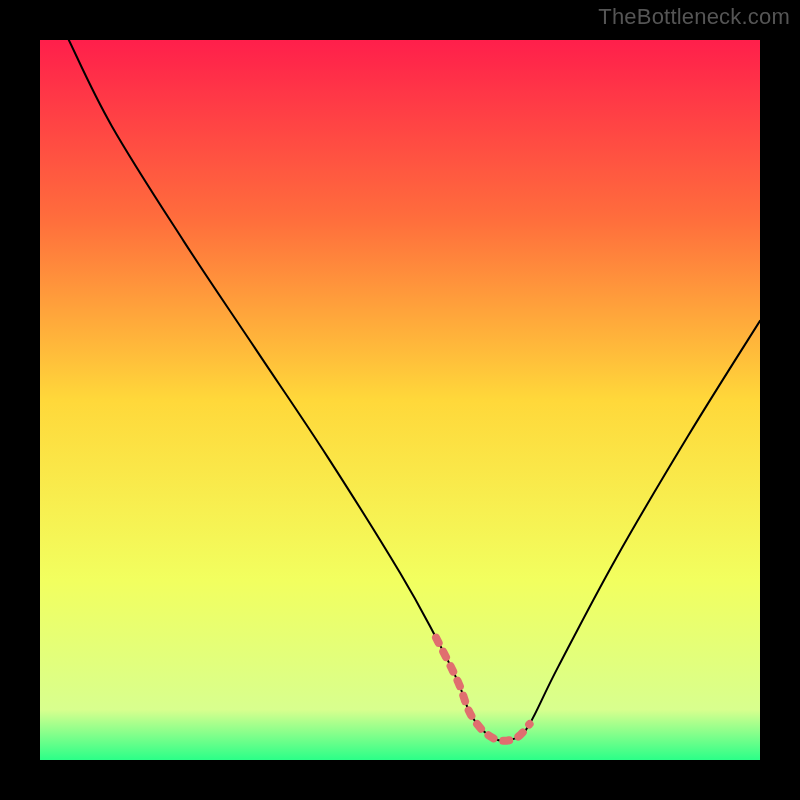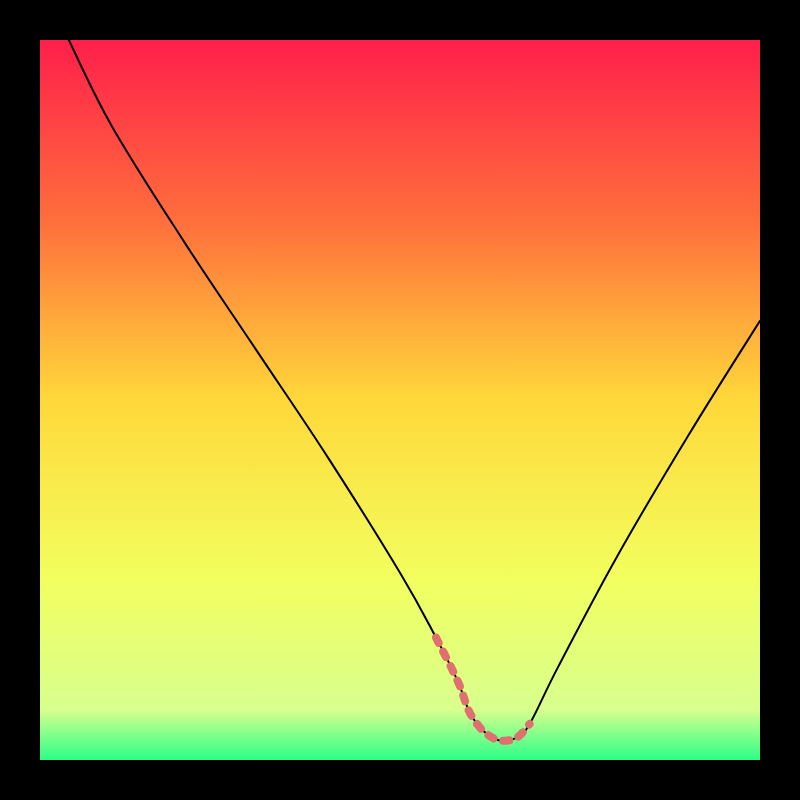--- a/index.html
+++ b/index.html
@@ -37,20 +37,21 @@
   .plot svg {
     display: block;
     width: 720px;
     height: 720px;
   }
 </style>
 </head>
 <body>
 
 <div class="outer">
+  <div class="attribution">TheBottleneck.com</div>
 
   <div class="plot">
     <svg id="chart-svg" viewBox="0 0 720 720">
       <defs>
         <linearGradient id="bg-grad" x1="0" y1="0" x2="0" y2="1">
             <stop offset="0%" stop-color="#ff1f4b"></stop>
             <stop offset="25%" stop-color="#ff6e3c"></stop>
             <stop offset="50%" stop-color="#ffd83a"></stop>
             <stop offset="75%" stop-color="#f2ff5f"></stop>
             <stop offset="93%" stop-color="#d8ff8e"></stop>

